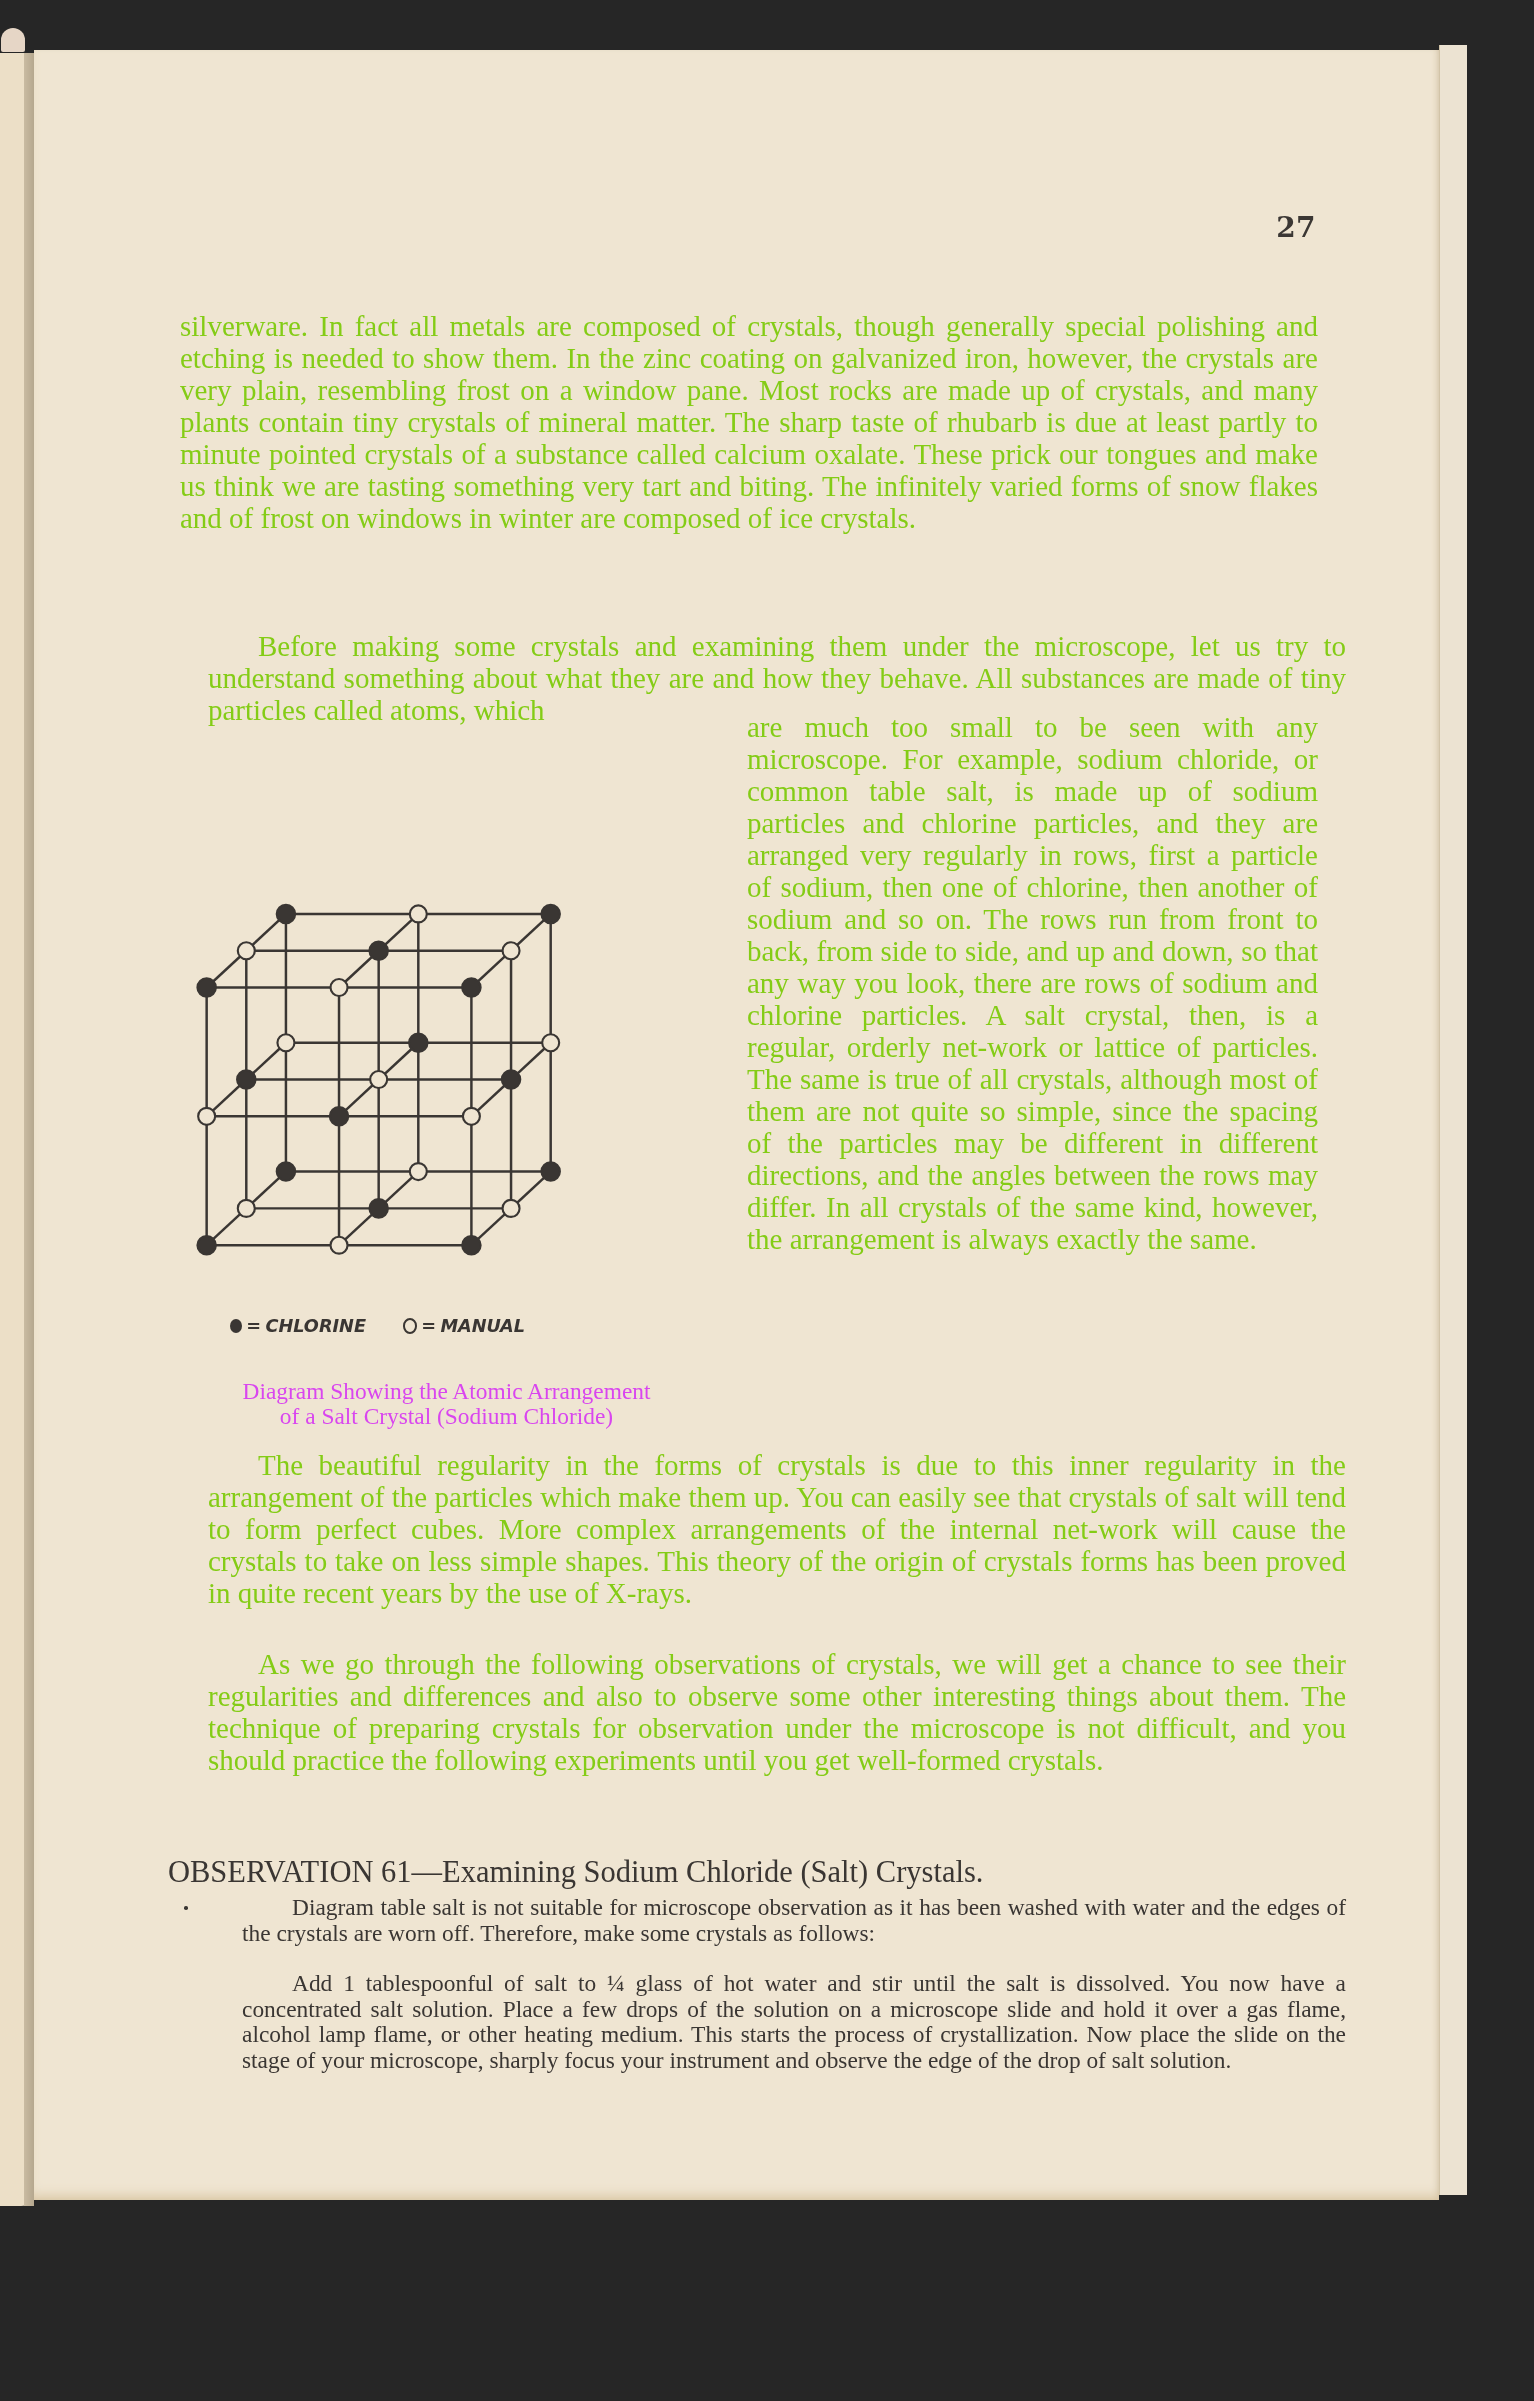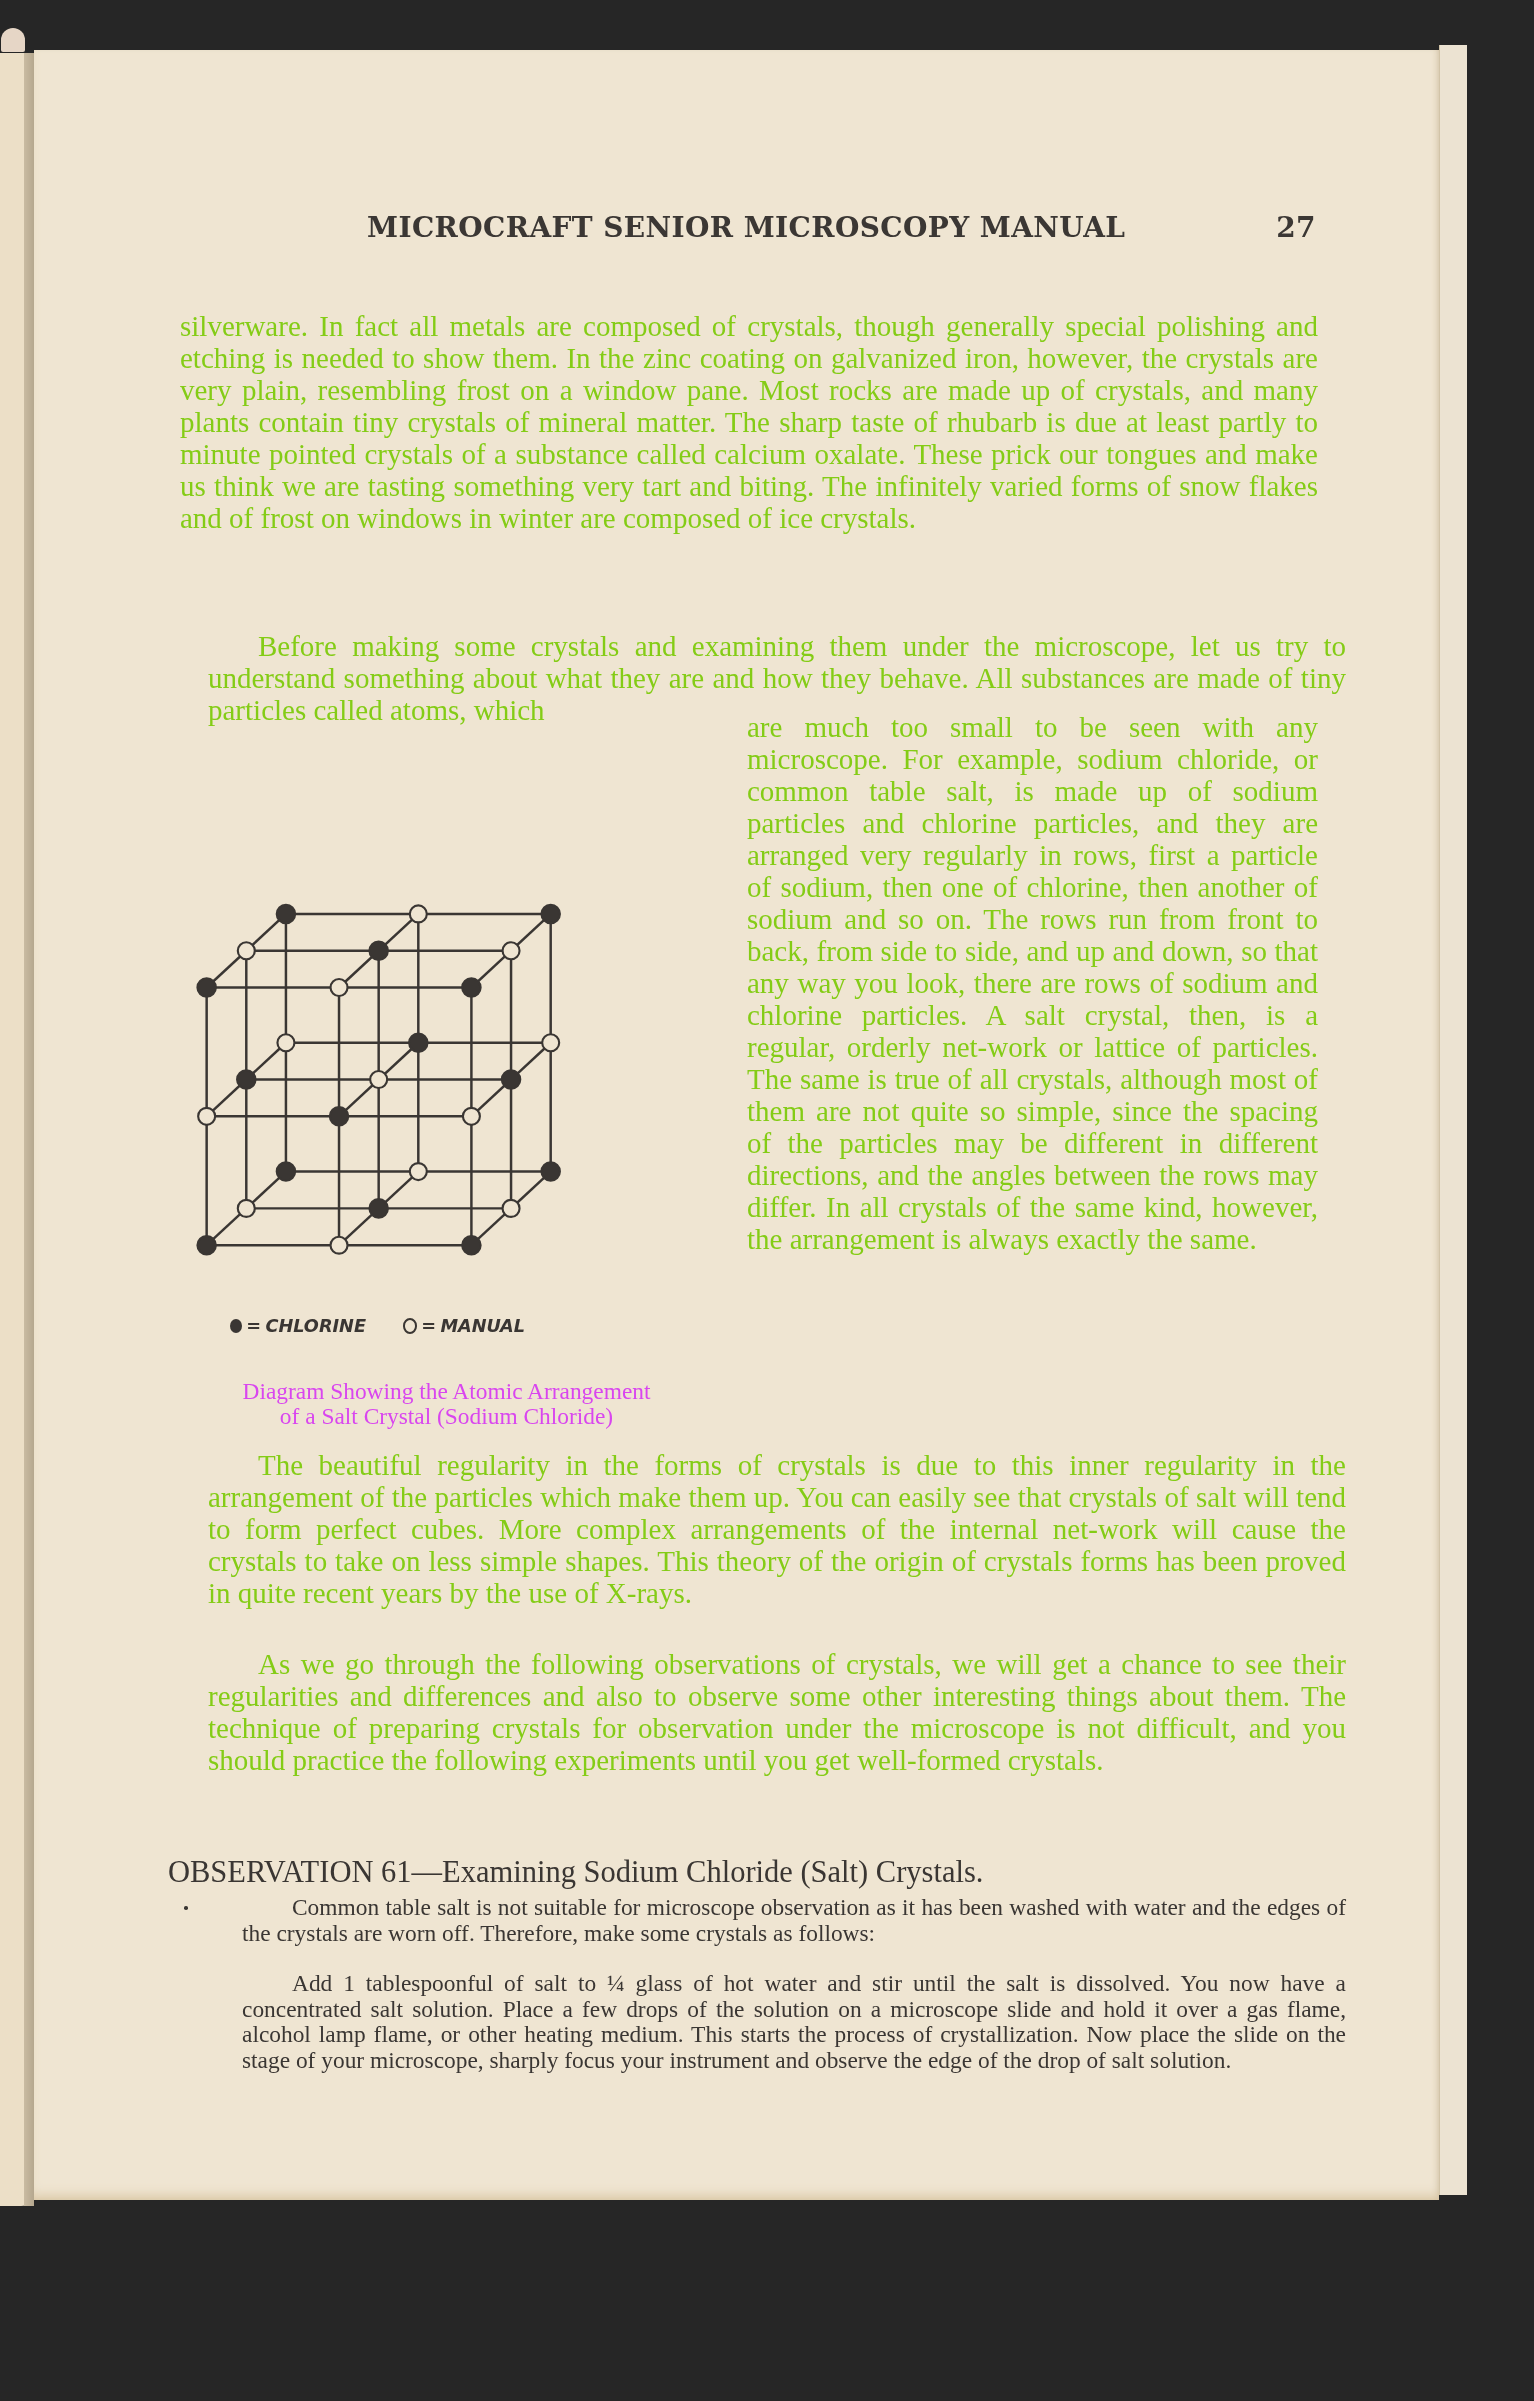--- a/index.html
+++ b/index.html
@@ -85,21 +85,20 @@
 
 <div class="prev-page">
   <div class="gutter"></div>
 </div>
 <div class="torn-corner"></div>
 <div class="page-edge"></div>
 
 <div class="page"></div>
 
 <div class="header">
-  <span>MICROCRAFT SENIOR MICROSCOPY MANUAL</span>
   <span class="num">27</span>
 </div>
 
 <p class="p body-text" id="p1">silverware. In fact all metals are composed of crystals, though generally special polishing and etching is needed to show them. In the zinc coating on galvanized iron, however, the crystals are very plain, resembling frost on a window pane. Most rocks are made up of crystals, and many plants contain tiny crystals of mineral matter. The sharp taste of rhubarb is due at least partly to minute pointed crystals of a substance called calcium oxalate. These prick our tongues and make us think we are tasting something very tart and biting. The infinitely varied forms of snow flakes and of frost on windows in winter are composed of ice crystals.</p>
 
 <p class="p body-text indent" id="p2">Before making some crystals and examining them under the microscope, let us try to understand something about what they are and how they behave. All substances are made of tiny particles called atoms, which</p>
 
 <p class="p body-text" id="wrap">are much too small to be seen with any microscope. For example, sodium chloride, or common table salt, is made up of sodium particles and chlorine particles, and they are arranged very regularly in rows, first a particle of sodium, then one of chlorine, then another of sodium and so on. The rows run from front to back, from side to side, and up and down, so that any way you look, there are rows of sodium and chlorine particles. A salt crystal, then, is a regular, orderly net-work or lattice of particles. The same is true of all crystals, although most of them are not quite so simple, since the spacing of the particles may be different in different directions, and the angles between the rows may differ. In all crystals of the same kind, however, the arrangement is always exactly the same.</p>
 
 <div class="figure">
@@ -180,15 +179,15 @@
   <div>of a Salt Crystal (Sodium Chloride)</div>
 </div>
 
 <p class="p body-text indent" id="p3">The beautiful regularity in the forms of crystals is due to this inner regularity in the arrangement of the particles which make them up. You can easily see that crystals of salt will tend to form perfect cubes. More complex arrangements of the internal net-work will cause the crystals to take on less simple shapes. This theory of the origin of crystals forms has been proved in quite recent years by the use of X-rays.</p>
 
 <p class="p body-text indent" id="p4">As we go through the following observations of crystals, we will get a chance to see their regularities and differences and also to observe some other interesting things about them. The technique of preparing crystals for observation under the microscope is not difficult, and you should practice the following experiments until you get well-formed crystals.</p>
 
 <div class="obs-title">OBSERVATION 61—Examining Sodium Chloride (Salt) Crystals.</div>
 <div class="speck" style="left:184px; top:1906px;"></div>
 
-<p class="p small-text indent" id="s1">Common table salt is not suitable for microscope observation as it has been washed with water and the edges of the crystals are worn off. Therefore, make some crystals as follows:</p>
+<p class="p small-text indent" id="s1">Diagram table salt is not suitable for microscope observation as it has been washed with water and the edges of the crystals are worn off. Therefore, make some crystals as follows:</p>
 <p class="p small-text indent" id="s2">Add 1 tablespoonful of salt to ¼ glass of hot water and stir until the salt is dissolved. You now have a concentrated salt solution. Place a few drops of the solution on a microscope slide and hold it over a gas flame, alcohol lamp flame, or other heating medium. This starts the process of crystallization. Now place the slide on the stage of your microscope, sharply focus your instrument and observe the edge of the drop of salt solution.</p>
 
 
 </body></html>

